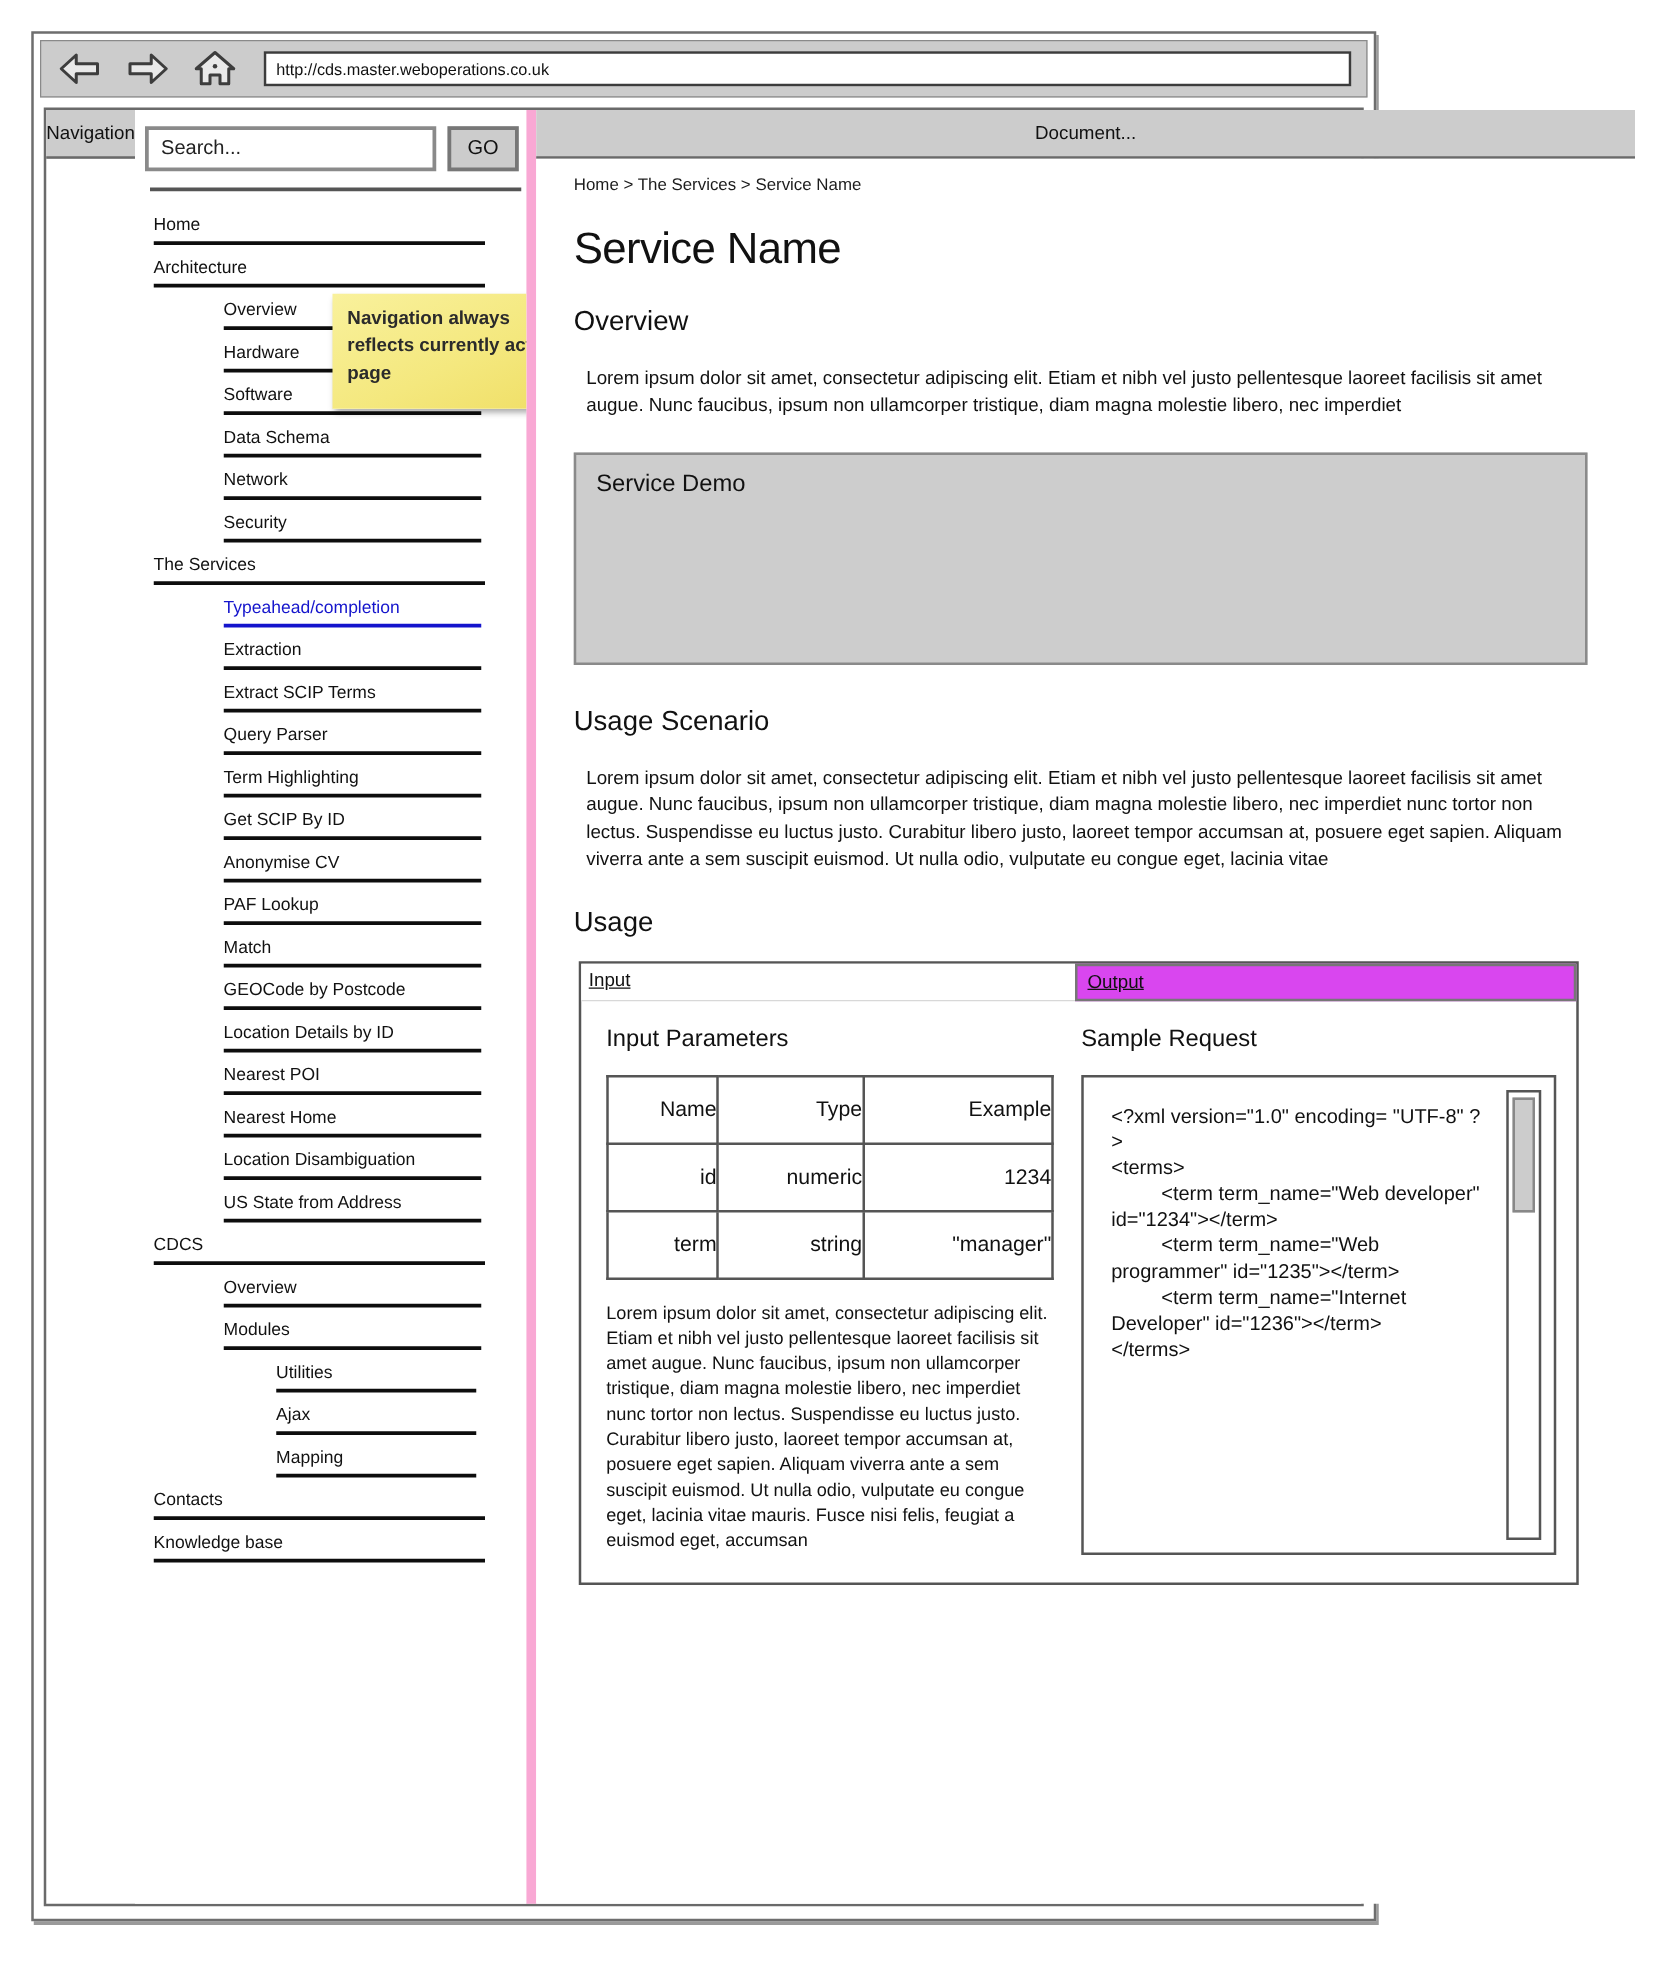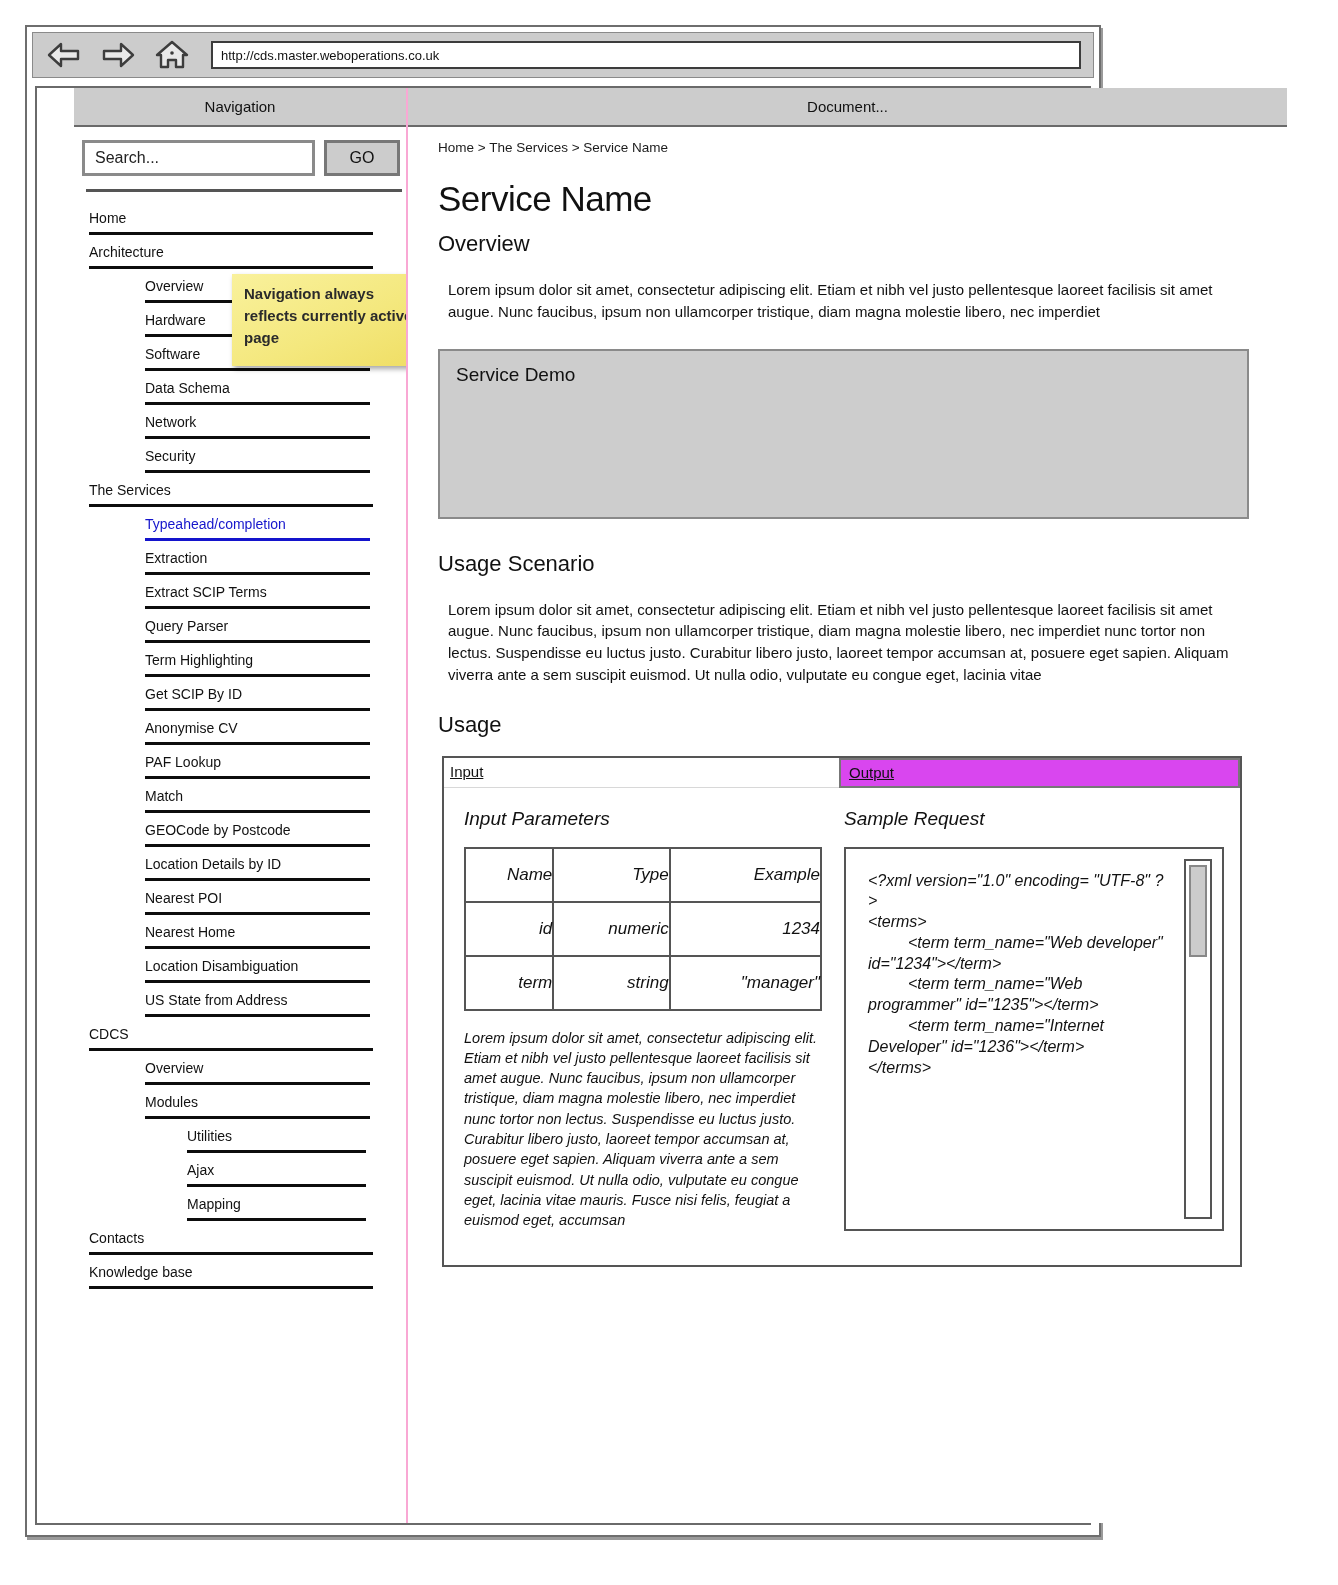--- a/index.html
+++ b/index.html
@@ -12,21 +12,21 @@
   
   .toolbar { margin: 5px; height: 46px; background: #cccccc; border: 1px solid #8a8a8a;
              display: flex; align-items: center; padding: 0 12px; gap: 16px; }
   .tool-icon { width: 38px; height: 34px; display: flex; align-items: center; justify-content: center; cursor: pointer; }
   .url-field { flex: 1; height: 28px; border: 2px solid #3c3c3c; background: #fff;
                font: 13px "Liberation Sans", sans-serif; padding: 0 8px; color: #111; margin-left: 4px; }
 
   
   .panels { position: absolute; left: 8px; right: 8px; top: 59px; bottom: 10px;
             display: flex; border: 2px solid #6a6a6a; }
-  .panel-nav { width: 392px; border-right: 2px solid #f9a8d4; display: flex; flex-direction: column; padding-left: 37px; }
+  .panel-nav { width: 392px; border-right: 8px solid #f9a8d4; display: flex; flex-direction: row; }
   .panel-doc { flex: 1; display: flex; flex-direction: column; }
   .panel-header { height: 39px; background: #cccccc; border-bottom: 2px solid #6a6a6a; flex: 0 0 auto;
                   display: flex; align-items: center; justify-content: center; font-size: 15px; color: #111; }
   .panel-body { flex: 1; background: #fff; position: relative; overflow: hidden; }
 
   
   .search-row { display: flex; margin: 13px 6px 0 8px; gap: 9px; }
   .search-input { flex: 1; height: 36px; border: 3px solid #8a8a8a; padding: 0 10px;
                   font: 16px "Liberation Sans", sans-serif; color: #222; background: #fff; }
   .search-input::placeholder { color: #222; opacity: 1; }
@@ -42,34 +42,34 @@
   .nav-item.active { color: #1515cc; border-bottom-color: #1414cc; }
 
   .sticky { position: absolute; left: 158px; top: 147px; width: 204px; height: 92px; z-index: 5;
             background: linear-gradient(155deg, #f9f19c 0%, #f4e87e 55%, #efdd62 100%);
             box-shadow: 2px 3px 5px rgba(0,0,0,0.35); padding: 9px 12px;
             font-size: 15px; font-weight: bold; color: #2b2b2b; line-height: 1.45; }
 
   
   .doc-body { padding: 13px 38px 0 30px; }
   .breadcrumb { font-size: 13.5px; color: #1c1c1c; margin-bottom: 24px; cursor: pointer; }
-  .page-title { font-size: 35px; font-weight: 400; letter-spacing: -0.5px; margin-bottom: 12px; }
+  .page-title { font-size: 35px; font-weight: 400; letter-spacing: -0.5px; margin-bottom: 25px; }
   .section-heading { font-size: 22px; font-weight: 400; margin-bottom: 22px; }
   .para { font-size: 15px; line-height: 1.45; width: 800px; padding-left: 10px; margin-bottom: 26px; color: #111; }
 
   .demo-box { width: 811px; height: 170px; background: #cdcdcd; border: 2px solid #8a8a8a;
               padding: 13px 16px; font-size: 19px; color: #111; margin: 4px 0 32px 0; }
 
   .usage-panel { width: 800px; border: 2px solid #555; margin: -4px 0 0 4px; background: #fff; }
   .tabs-row { display: flex; height: 30px; text-decoration: underline; }
   .tab { flex: 1; font-size: 15px; cursor: pointer; }
   .tab-input { background: #fff; padding: 5px 0 0 6px; border-bottom: 1px solid #d8d8d8; }
   .tab-output { background: #d946ef; border: 2px solid #777; padding: 4px 0 0 8px; }
 
-  .usage-cols { display: flex; padding: 6px 0 28px 0; font-style: italic; }
+  .usage-cols { display: flex; padding: 6px 0 16px 0; }
   .col-input { width: 50%; padding: 8px 20px 6px 20px; }
   .col-output { width: 50%; padding: 8px 16px 6px 2px; }
   .col-heading { font-size: 19px; font-weight: 400; margin: 6px 0 17px 0; }
 
   .param-table { border-collapse: collapse; width: 100%; }
   .param-table th, .param-table td { border: 2px solid #555; text-align: right; font-weight: 400;
                                     font-size: 17px; height: 54px; background: #fff; color: #111; }
   .input-desc { font-size: 14.5px; line-height: 1.40; margin-top: 17px; color: #111; }
 
   .code-box { position: relative; border: 2px solid #555; height: 384px;

